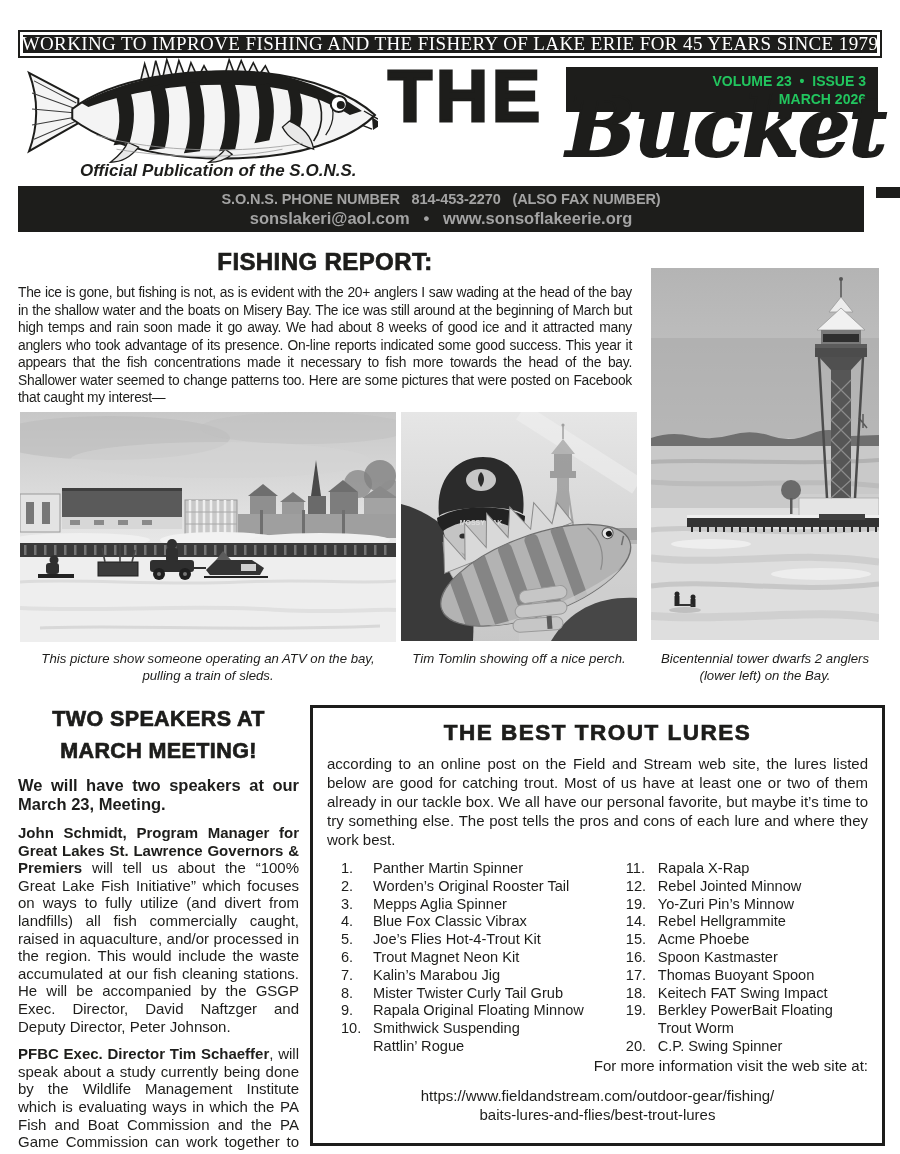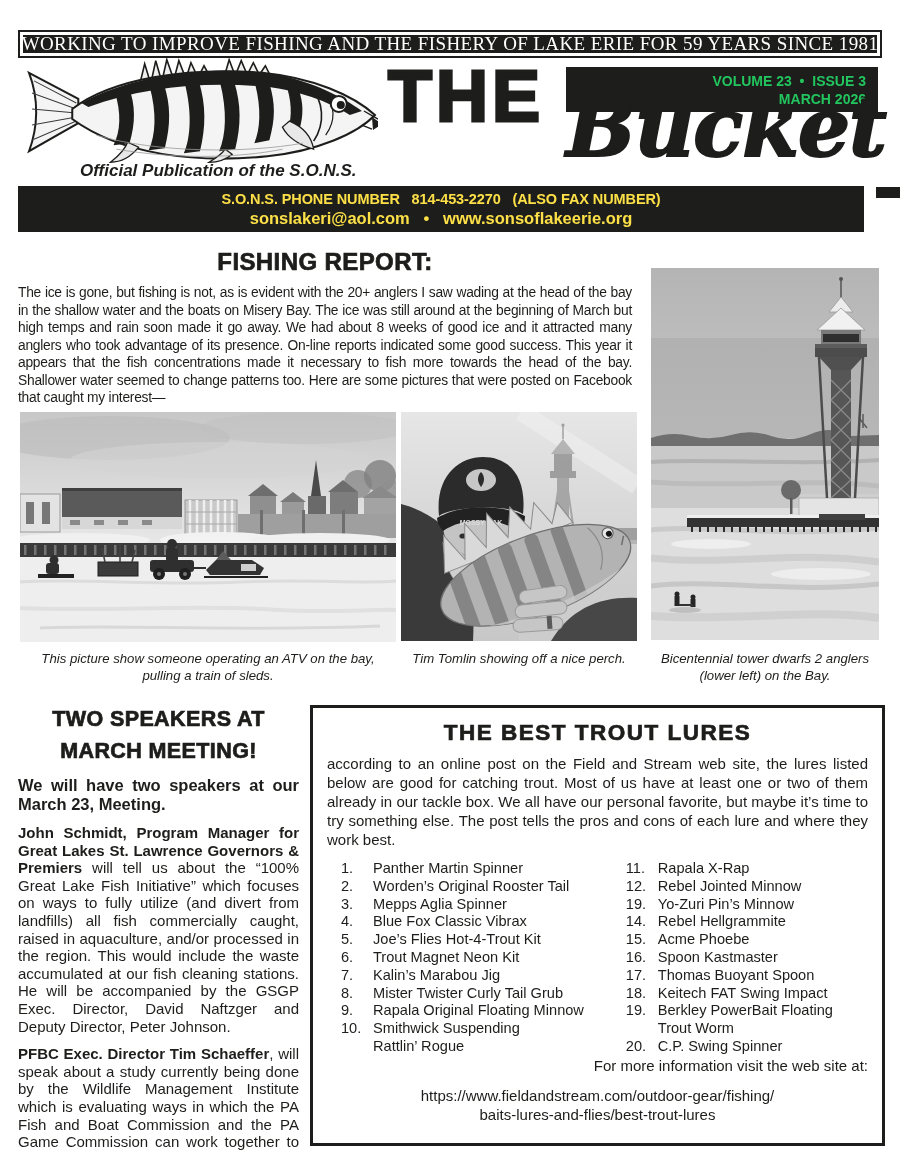--- a/index.html
+++ b/index.html
@@ -20,21 +20,21 @@
             font-weight:bold;-webkit-text-stroke:3px #1d1d1b;letter-spacing:4px;}
   .volume-box{position:absolute;left:566px;top:67px;width:312px;height:45px;background:#1d1d1b;
               color:#22c55e;box-sizing:border-box;text-align:right;padding:5px 12px 0 16px;
               font-weight:bold;}
   .volume-box .vline{font-size:14px;line-height:18px;}
   .bucket-word{position:absolute;left:450px;top:86px;width:436px;text-align:right;
                font-family:"DejaVu Serif",serif;font-style:italic;font-weight:bold;
                font-size:82px;line-height:1;-webkit-text-stroke:2px #1d1d1b;letter-spacing:-1px;}
   .official{position:absolute;left:80px;top:161px;font-style:italic;font-weight:bold;font-size:17px;}
   .contact-bar{position:absolute;left:18px;top:186px;width:846px;height:46px;background:#1d1d1b;
-               color:#fde047;text-align:center;box-sizing:border-box;padding-top:5px;}
+               color:#a3a3a3;text-align:center;box-sizing:border-box;padding-top:5px;}
   .contact-l1{font-size:14.5px;font-weight:bold;letter-spacing:-0.1px;}
   .contact-l2{font-size:16.5px;font-weight:bold;margin-top:2px;}
   .contact-tab{position:absolute;left:876px;top:187px;width:24px;height:11px;background:#1d1d1b;}
 
   
   .fr-head{position:absolute;left:18px;top:248px;width:614px;text-align:center;font-size:24px;}
   .fr-body{position:absolute;left:18px;top:284px;width:614px;font-size:13.8px;line-height:17.5px;
            letter-spacing:-0.25px;text-align:justify;}
 
   .photo{position:absolute;display:block;}
@@ -66,21 +66,21 @@
   .lure-row .lbl{flex:1;}
   .lb-more{text-align:right;margin-top:1px;font-size:15px;}
   .lb-url{text-align:center;margin-top:12px;font-size:15px;line-height:19px;}
 </style>
 </head>
 <body>
 
 <div class="page">
 
   <div class="banner">
-    <span>WORKING TO IMPROVE FISHING AND THE FISHERY OF LAKE ERIE FOR 59 YEARS SINCE 1981</span>
+    <span>WORKING TO IMPROVE FISHING AND THE FISHERY OF LAKE ERIE FOR 45 YEARS SINCE 1979</span>
   </div>
 
   <svg class="fish-art" viewBox="0 0 350 106">
 
     <path d="M3,16 L52,42 L52,66 L3,94 C12,70 13,42 3,16 Z" fill="#f4f4f4" stroke="#1d1d1b" stroke-width="2"></path>
     <path d="M8,24 L50,46 M6,36 L50,52 M6,52 L50,56 M6,68 L50,60 M8,82 L50,64" stroke="#3a3a3a" stroke-width="1" fill="none"></path>
 
     <path d="M112,32 L118,7 L124,27 L129,4 L135,25 L140,3 L147,23 L152,4 L159,22 L164,6 L171,21 L177,9 L183,20 L186,26 C160,20 135,24 112,32 Z" fill="#efefef" stroke="#1d1d1b" stroke-width="1.6"></path>
     <path d="M196,24 L202,3 L208,19 L214,4 L220,18 L226,6 L232,18 L238,9 L243,19 L246,24 C230,18 212,18 196,24 Z" fill="#efefef" stroke="#1d1d1b" stroke-width="1.6"></path>
 

